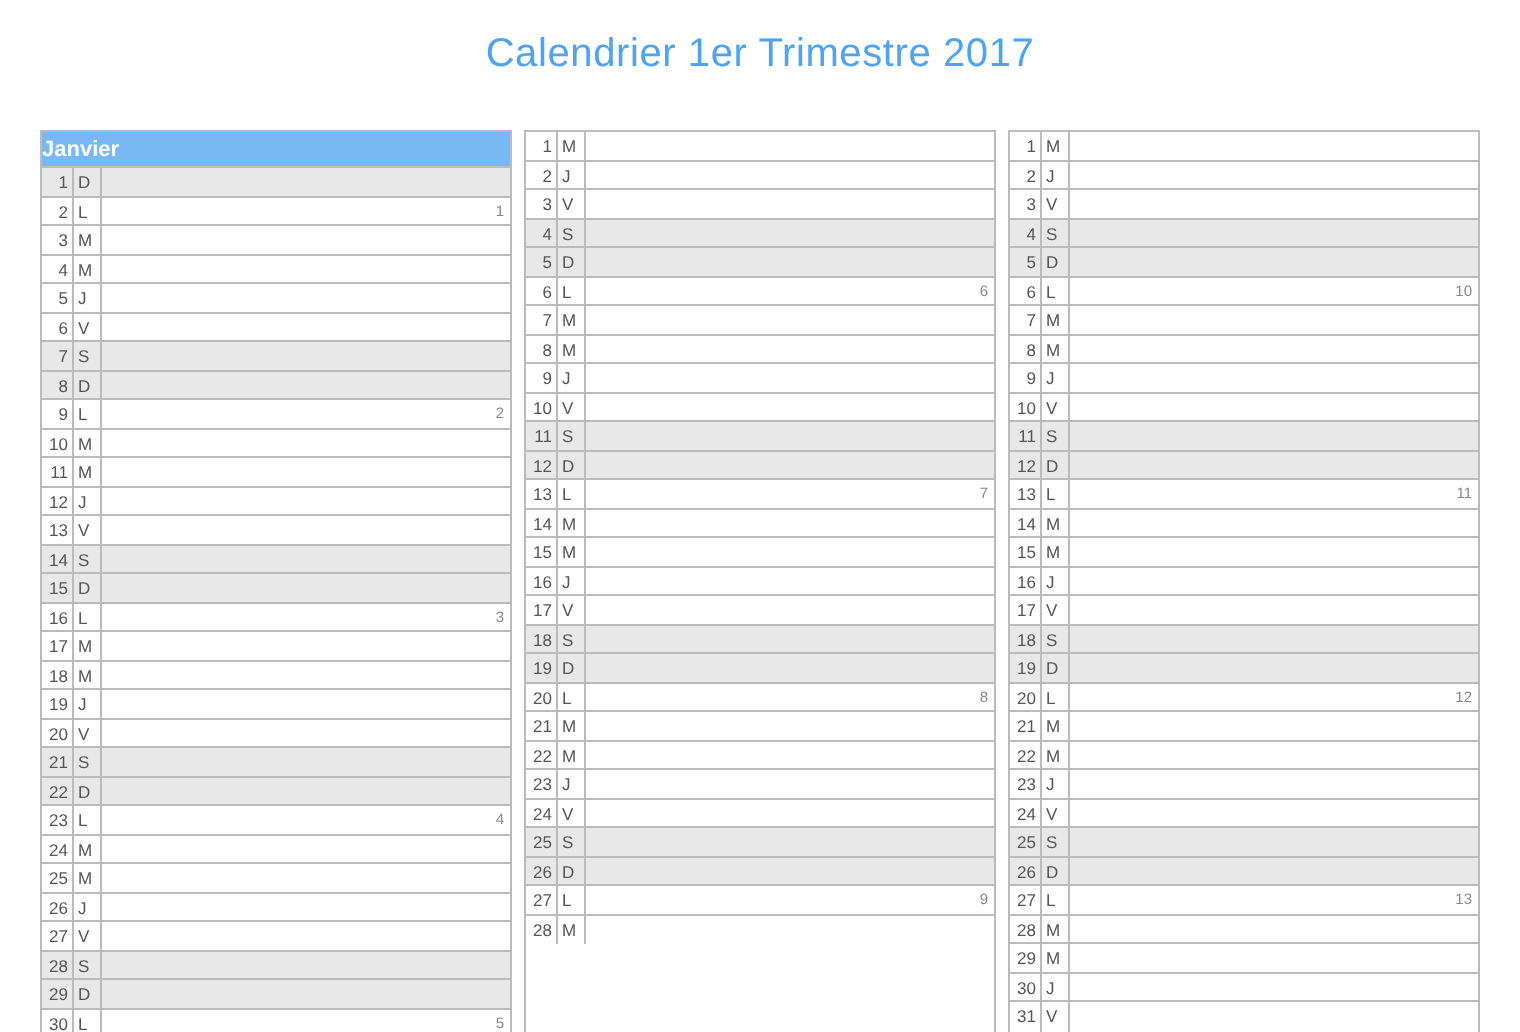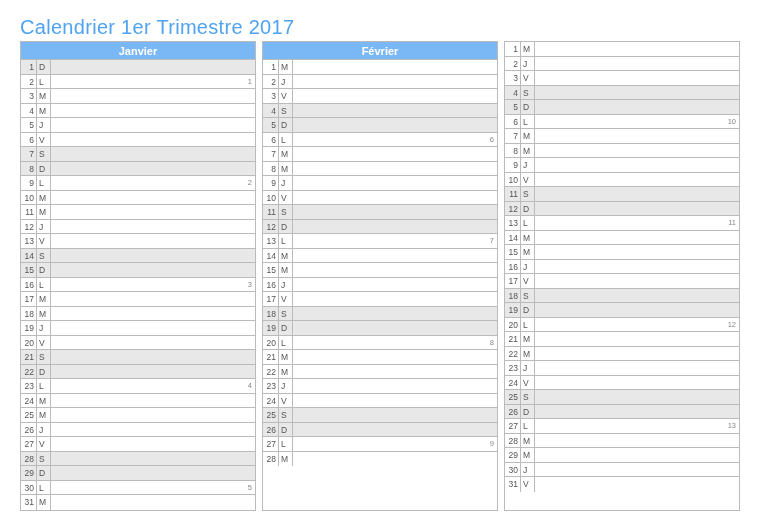--- a/index.html
+++ b/index.html
@@ -4,39 +4,38 @@
 <style>
   * { box-sizing: border-box; }
   body {
     margin: 0;
     padding: 12px 20px;
     font-family: Arial, Helvetica, sans-serif;
     background: #fff;
     width: 760px;
   }
   .title {
-    text-align: left;
+    text-align: center;
     color: #4fa3f0;
     font-size: 20px;
     font-weight: 400;
-    margin: 4px 0 2px 0;
+    margin: 4px 0 26px 0;
     letter-spacing: 0.3px;
   }
   .grid {
     display: flex;
     gap: 6px;
   }
   .month {
     flex: 1;
     border: 1px solid #bbb;
   }
   .month-header {
     background: #7ab8f5;
     color: #fff;
-    text-align: center;
     font-size: 11px;
     font-weight: bold;
     height: 18px;
     line-height: 18px;
     border-bottom: 1px solid #bbb;
   }
   .day-row {
     display: flex;
     height: 14.5px;
     border-bottom: 1px solid #bbb;
@@ -228,21 +227,20 @@
         <div class="col-dow">L</div>
         <div class="col-note">5</div>
       </div>
       <div class="day-row">
         <div class="col-num">31</div>
         <div class="col-dow">M</div>
         <div class="col-note"></div>
       </div>
     </div>
     <div class="month">
-      <div class="month-header">Février</div>
       <div class="day-row">
         <div class="col-num">1</div>
         <div class="col-dow">M</div>
         <div class="col-note"></div>
       </div>
       <div class="day-row">
         <div class="col-num">2</div>
         <div class="col-dow">J</div>
         <div class="col-note"></div>
       </div>

